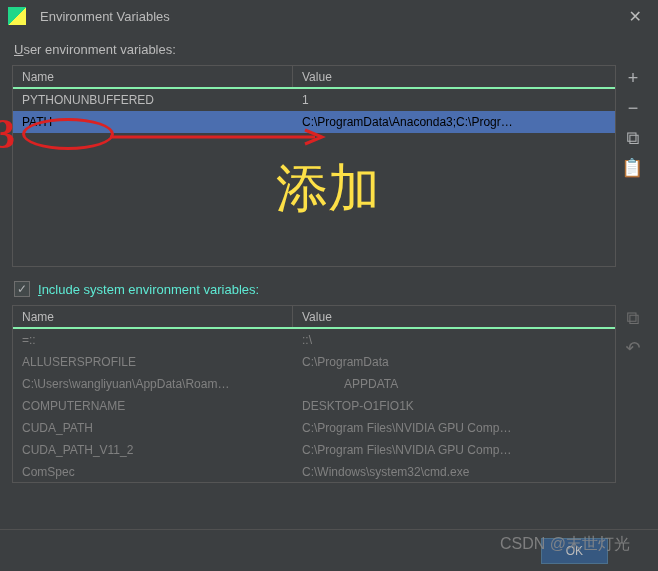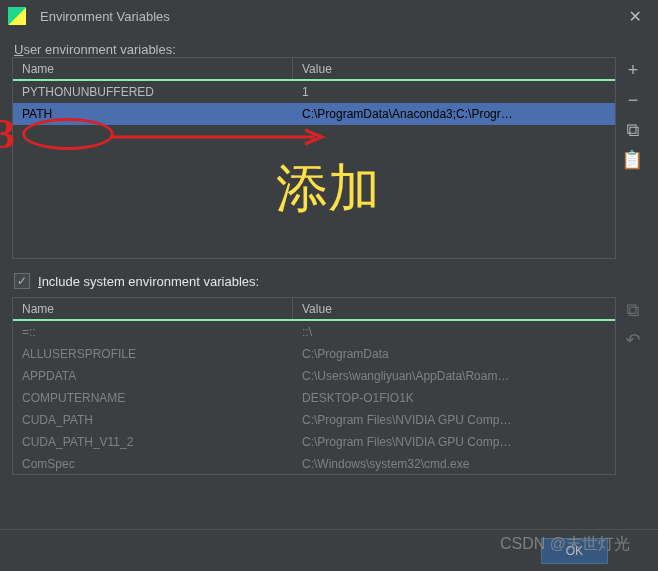--- a/index.html
+++ b/index.html
@@ -29,21 +29,21 @@
 .close-btn {
   color: #bbbbbb;
   font-size: 16px;
   cursor: pointer;
   padding: 0 8px;
 }
 .content { padding: 6px 12px 0 12px; }
 .section-label {
   color: #bbbbbb;
   font-size: 13px;
-  margin: 4px 0 0 2px;
+  margin: 4px 0 8px 2px;
 }
 .section-label .mnemonic { text-decoration: underline; }
 .panel-wrap { display: flex; gap: 4px; }
 .table-panel {
   flex: 1;
   border: 1px solid #555555;
   background: #3c3f41;
   height: 202px;
   display: flex;
   flex-direction: column;
@@ -111,21 +111,21 @@
   width: 16px;
   height: 16px;
   border: 1px solid #6e6e6e;
   background: #43494a;
   display: flex;
   align-items: center;
   justify-content: center;
   color: #afb1b3;
   font-size: 12px;
 }
-.check-label { color: #e5e5e5; font-size: 13px; }
+.check-label { color: #5eead4; font-size: 13px; }
 .check-label .mnemonic { text-decoration: underline; }
 .footer {
   position: absolute;
   bottom: 0;
   right: 0;
   left: 0;
   height: 42px;
   border-top: 1px solid #515151;
   display: flex;
   justify-content: flex-end;
@@ -236,22 +236,22 @@
       <div class="tbody" style="position:relative">
         <div class="tr">
           <div class="td col-name">=::</div>
           <div class="td col-value">::\</div>
         </div>
         <div class="tr">
           <div class="td col-name">ALLUSERSPROFILE</div>
           <div class="td col-value">C:\ProgramData</div>
         </div>
         <div class="tr">
+          <div class="td col-value">C:\Users\wangliyuan\AppData\Roam…</div>
           <div class="td col-name">APPDATA</div>
-          <div class="td col-value">C:\Users\wangliyuan\AppData\Roam…</div>
         </div>
         <div class="tr">
           <div class="td col-name">COMPUTERNAME</div>
           <div class="td col-value">DESKTOP-O1FIO1K</div>
         </div>
         <div class="tr">
           <div class="td col-name">CUDA_PATH</div>
           <div class="td col-value">C:\Program Files\NVIDIA GPU Comp…</div>
         </div>
         <div class="tr">

